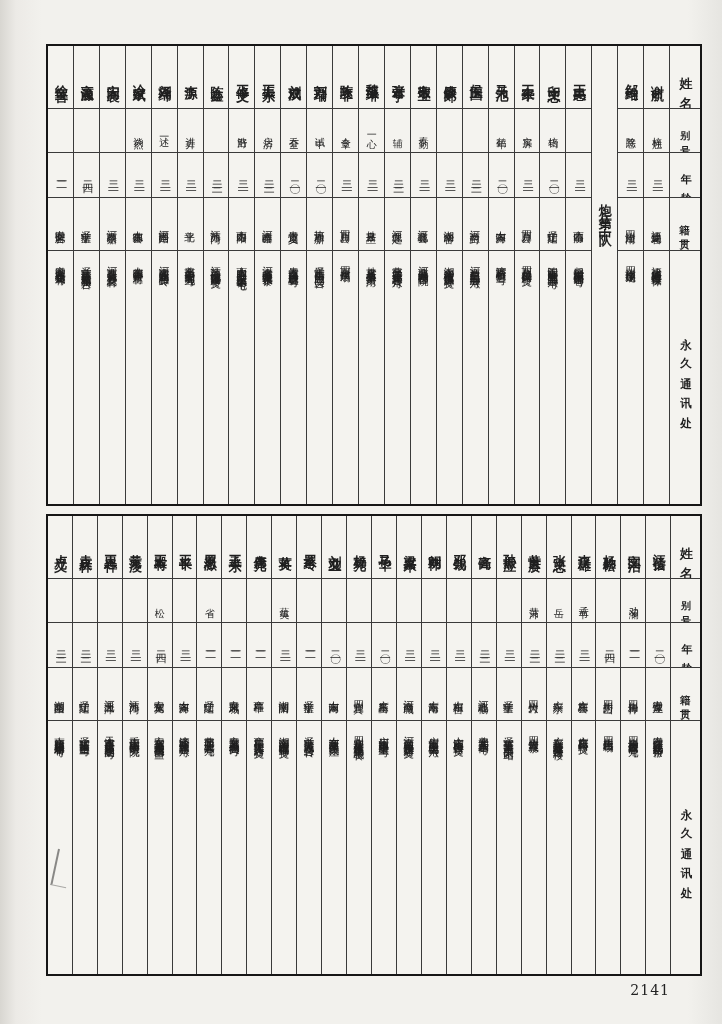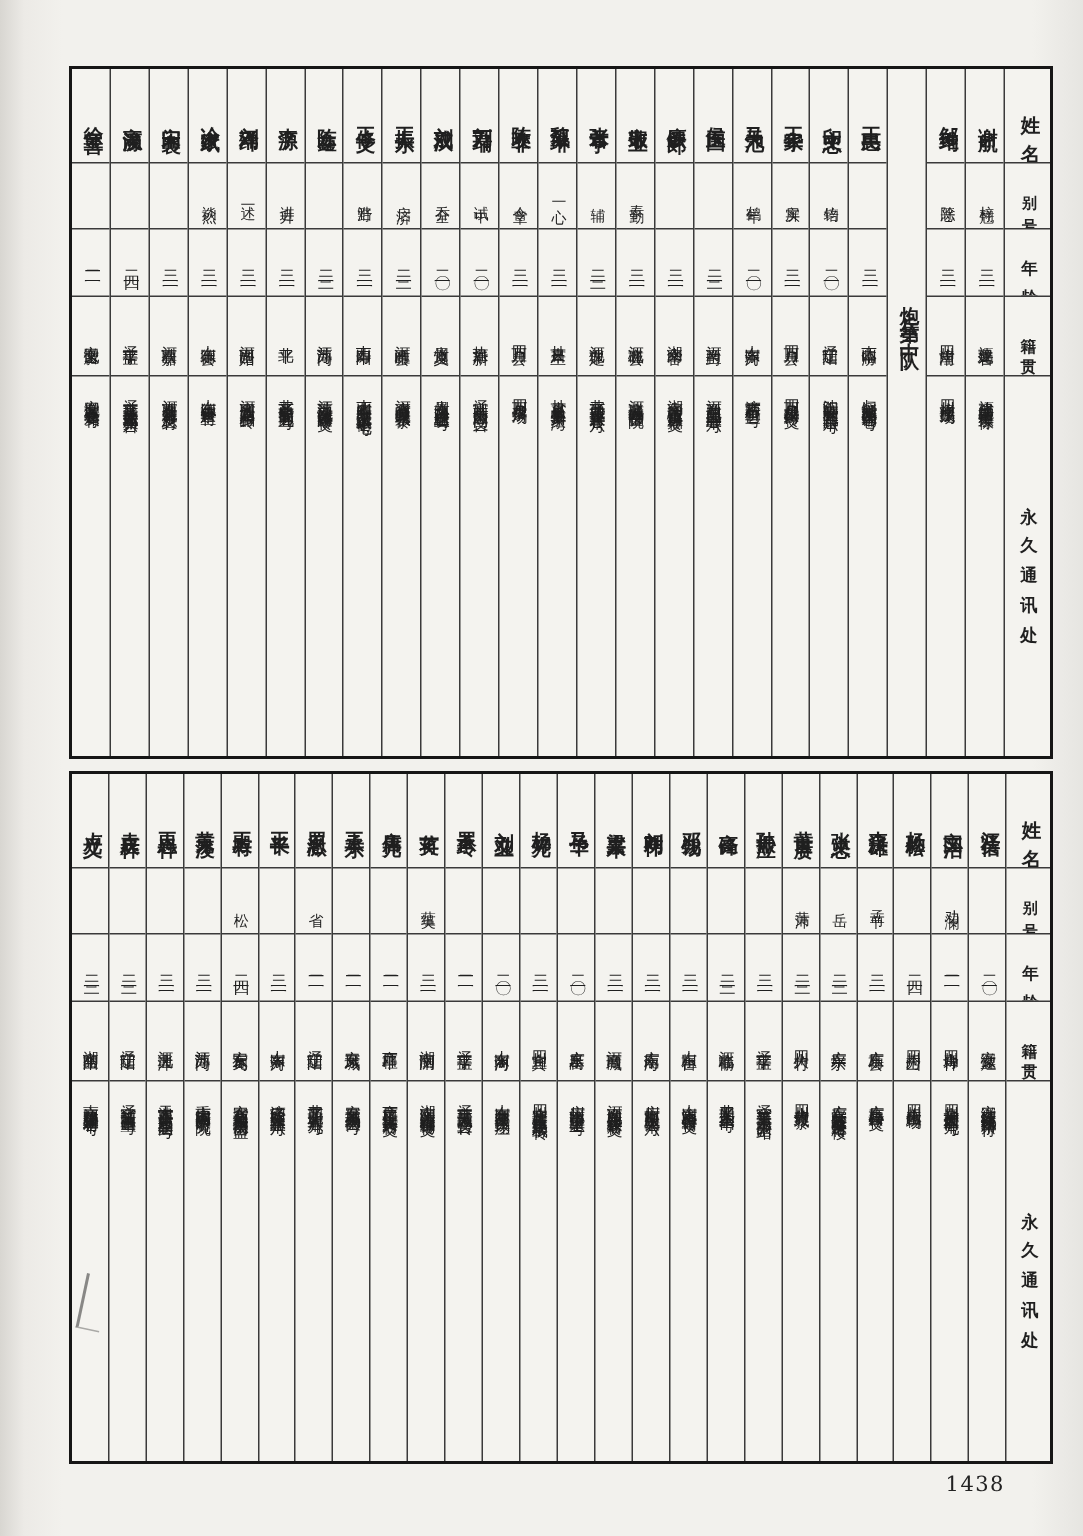--- a/index.html
+++ b/index.html
@@ -929,14 +929,14 @@
         </div>
         <div class="cell origin">
           <span class="vtext">湖南益阳</span>
         </div>
         <div class="cell addr">
           <span class="vtext">南京福建路福建新村十一号</span>
         </div>
       </div>
     </div>
   <div class="ink-mark"></div>
-  <div class="page-number">1438</div>
+  <div class="page-number">2141</div>
 </div>
 
 </body></html>

